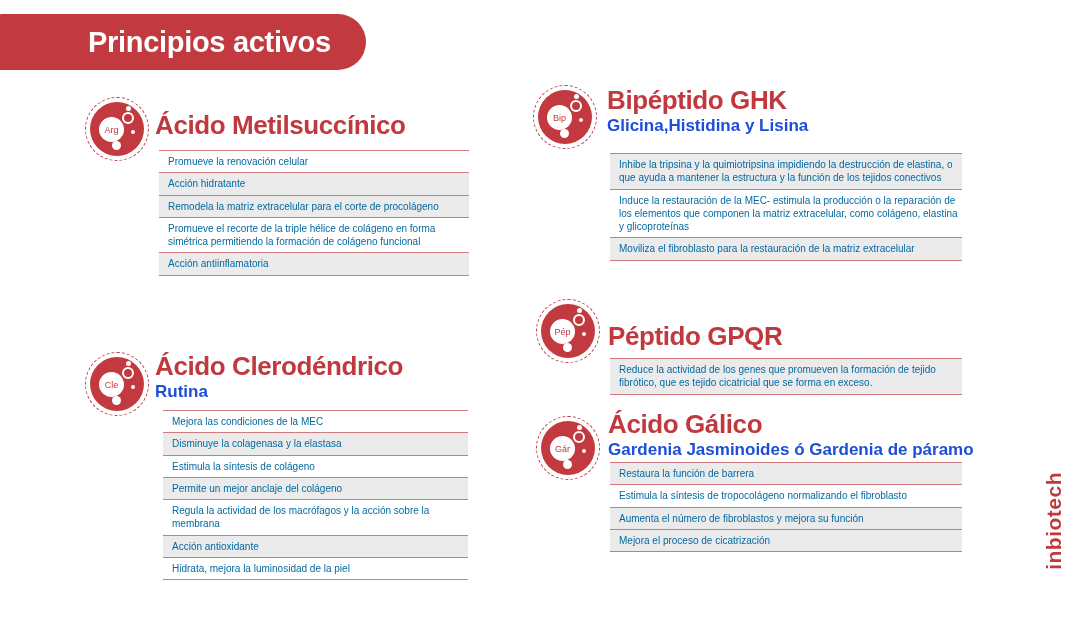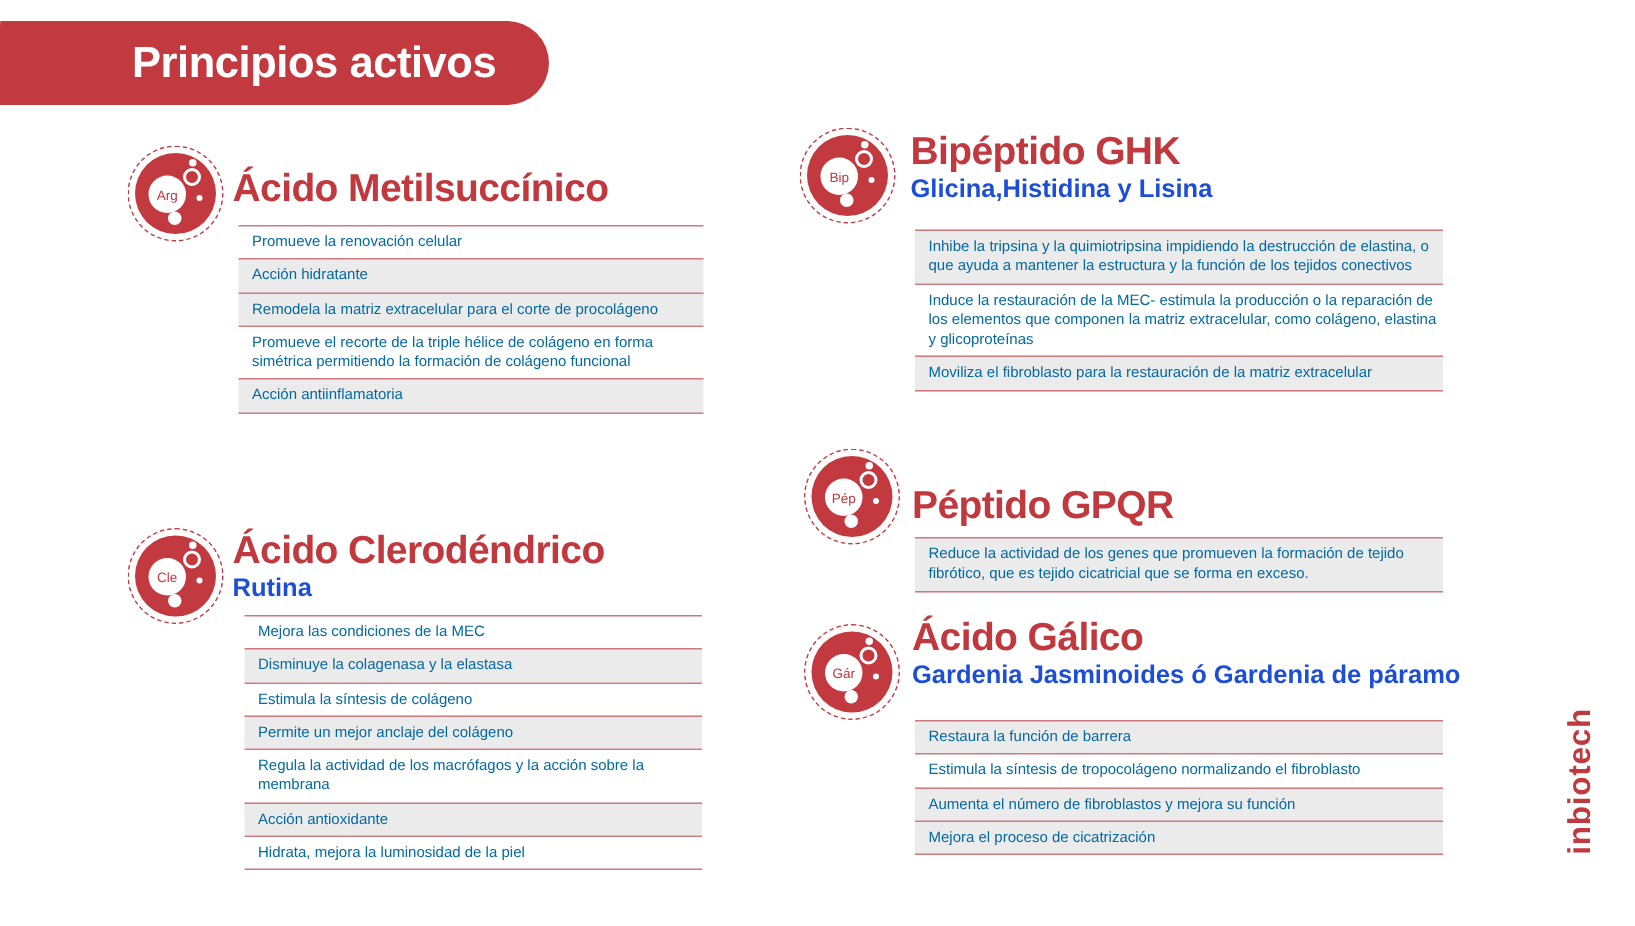--- a/index.html
+++ b/index.html
@@ -44,21 +44,21 @@
   .mol-dot-top{position:absolute;left:41px;top:9px;width:5px;height:5px;background:#ffffff;border-radius:50%;}
   .mol-dot-bottom{position:absolute;left:27px;top:44px;width:9px;height:9px;background:#ffffff;border-radius:50%;}
   .mol-dot-side{position:absolute;left:46px;top:33px;width:4px;height:4px;background:#ffffff;border-radius:50%;}
 
   
   .sec-list{position:absolute;}
   #sec1 .sec-list{left:74px;top:53px;width:310px;}
   #sec2 .sec-list{left:78px;top:60px;width:305px;}
   #sec3 .sec-list{left:77px;top:69px;width:352px;}
   #sec4 .sec-list{left:74px;top:63px;width:352px;}
-  #sec5 .sec-list{left:74px;top:72px;width:352px;}
+  #sec5 .sec-list{left:74px;top:54px;width:352px;}
 
   .row{border-top:1.5px solid #d0797e;color:#0369a1;font-size:10px;line-height:1.33;
        padding:4px 4px 4px 9px;background:#ffffff;}
   .row.shaded{background:#ebebeb;}
   .sec-list .row:last-child{border-bottom:1.5px solid #d0797e;}
 
   
   .brand{position:absolute;right:24px;top:472px;writing-mode:vertical-rl;transform:rotate(180deg);
          color:#c0393f;font-size:21px;font-weight:700;letter-spacing:0.5px;}
 </style>

